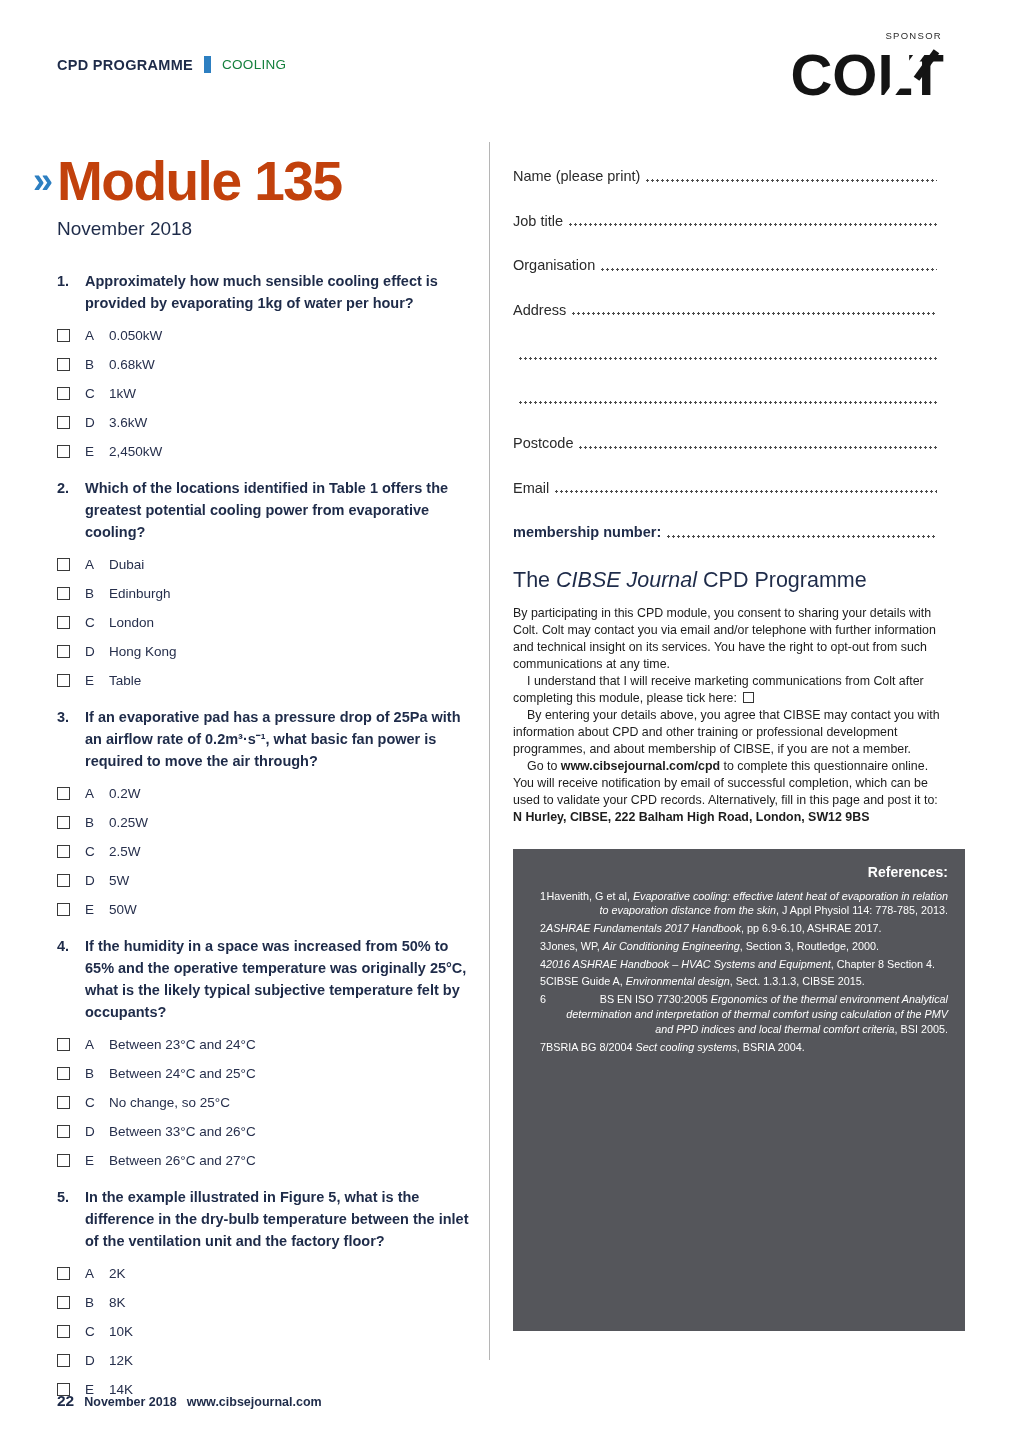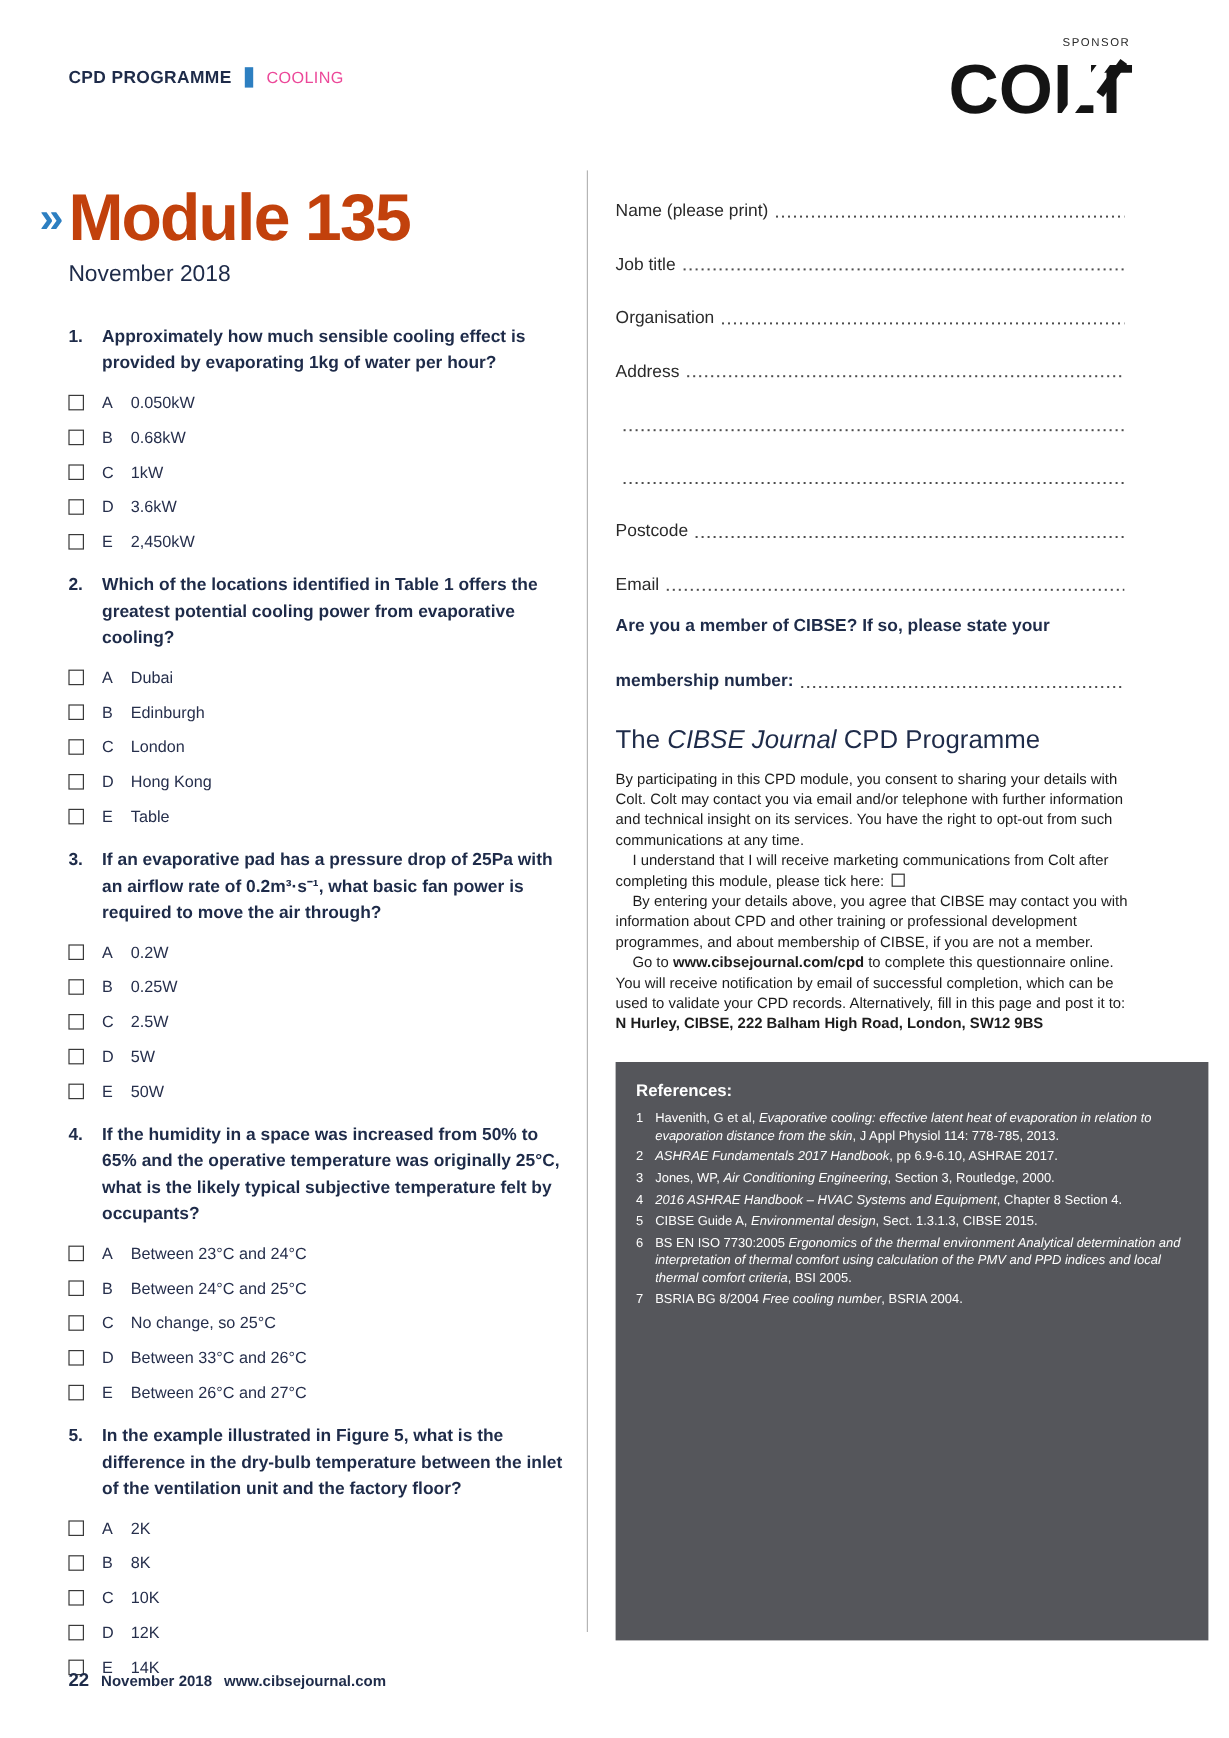--- a/index.html
+++ b/index.html
@@ -3,21 +3,21 @@
 <meta charset="utf-8">
 <style>
   * { margin:0; padding:0; box-sizing:border-box; }
   html,body { width:1024px; height:1448px; }
   body { background:#ffffff; font-family:"Liberation Sans", sans-serif; color:#1e2b49; position:relative; overflow:hidden; }
 
   
   .kicker { position:absolute; top:56px; left:57px; display:flex; align-items:center; gap:11px; }
   .kicker-main { font-size:14.5px; font-weight:bold; color:#1e2b49; letter-spacing:.3px; }
   .kicker-bar { width:7px; height:17px; background:#2d7fc1; }
-  .kicker-sub { font-size:13.5px; color:#ec4899; letter-spacing:.3px; }
+  .kicker-sub { font-size:13.5px; color:#15803d; letter-spacing:.3px; }
 
   .sponsor { position:absolute; top:30px; right:82px; font-size:9.5px; letter-spacing:1.3px; color:#2a2a2a; }
   .colt { position:absolute; top:46px; right:80px; font-size:58px; font-weight:bold; letter-spacing:0; color:#141414; line-height:1; }
   .colt-cut { position:absolute; right:36px; top:-8px; width:9px; height:76px; background:#ffffff; transform:rotate(36deg); }
   .colt-cut2 { position:absolute; right:14px; top:2px; width:7px; height:34px; background:#141414; transform:rotate(36deg); }
 
   .divider { position:absolute; left:489px; top:142px; height:1218px; width:1px; background:#b5b5b5; }
 
   
   .left-col { position:absolute; left:57px; top:138px; width:412px; }
@@ -51,21 +51,21 @@
   .member-label { font-size:14.5px; font-weight:bold; color:#1e2b49; white-space:nowrap; line-height:1; padding-bottom:1px; }
 
   .cpd-title { margin-top:27px; font-size:21.5px; color:#1e2b49; }
   .cpd-title .it { font-style:italic; }
   .cpd-body { width:430px; margin-top:12px; font-size:12.4px; line-height:17px; color:#1c1c1c; }
   .cpd-body p { margin:0; }
   .cpd-body p.indent { text-indent:14px; }
   .inline-cb { display:inline-block; width:11px; height:11px; border:1.2px solid #333; vertical-align:-1px; margin-left:3px; background:#fff; }
   .bold { font-weight:bold; }
 
-  .ref-box { margin-top:23px; width:494px; min-height:482px; background:#55565b; color:#ffffff; padding:15px 17px; }
+  .ref-box { margin-top:23px; width:452px; min-height:482px; background:#55565b; color:#ffffff; padding:15px 17px;text-align:right; }
   .ref-title { font-size:14px; font-weight:bold; margin-bottom:9px; }
   .ref-item { display:flex; font-size:10.8px; line-height:14.8px; margin-bottom:3px; }
   .ref-num { flex:none; width:16px; }
   .ref-text .it { font-style:italic; }
 
   
   .footer { position:absolute; left:57px; top:1392px; display:flex; align-items:baseline; gap:10px; color:#1e2b49; }
   .footer-page { font-size:15.5px; font-weight:bold; }
   .footer-date { font-size:12.5px; font-weight:bold; }
   .footer-url { font-size:12.5px; font-weight:bold; }
@@ -291,21 +291,20 @@
       <span class="field-label">Postcode</span>
       <span class="dots"></span>
     </div>
     <div class="field">
       <span class="field-label">Email</span>
       <span class="dots"></span>
     </div>
   </div>
 
   <div class="member">
-    <div class="member-line1">Are you a member of CIBSE? If so, please state your</div>
     <div class="member-line2">
       <span class="member-label">membership number:</span>
       <span class="dots"></span>
     </div>
   </div>
 
   <div class="cpd-title">
     <span>The</span>
     <span class="it">CIBSE Journal</span>
     <span>CPD Programme</span>
@@ -345,21 +344,21 @@
     <div class="ref-item">
       <span class="ref-num">5</span>
       <span class="ref-text"><span>CIBSE Guide A, </span><span class="it">Environmental design</span><span>, Sect. 1.3.1.3, CIBSE 2015.</span></span>
     </div>
     <div class="ref-item">
       <span class="ref-num">6</span>
       <span class="ref-text"><span>BS EN ISO 7730:2005 </span><span class="it">Ergonomics of the thermal environment Analytical determination and interpretation of thermal comfort using calculation of the PMV and PPD indices and local thermal comfort criteria</span><span>, BSI 2005.</span></span>
     </div>
     <div class="ref-item">
       <span class="ref-num">7</span>
-      <span class="ref-text"><span>BSRIA BG 8/2004 </span><span class="it">Free cooling number</span><span>, BSRIA 2004.</span></span>
+      <span class="ref-text"><span>BSRIA BG 8/2004 </span><span class="it">Sect cooling systems</span><span>, BSRIA 2004.</span></span>
     </div>
   </div>
 
 </div>
 
 <div class="footer">
   <span class="footer-page">22</span>
   <span class="footer-date">November 2018</span>
   <span class="footer-url">www.cibsejournal.com</span>
 </div>

